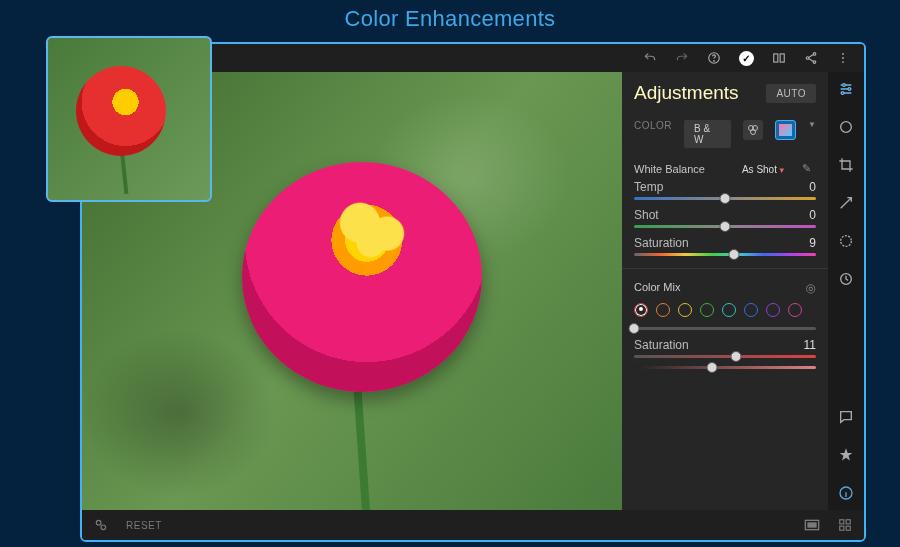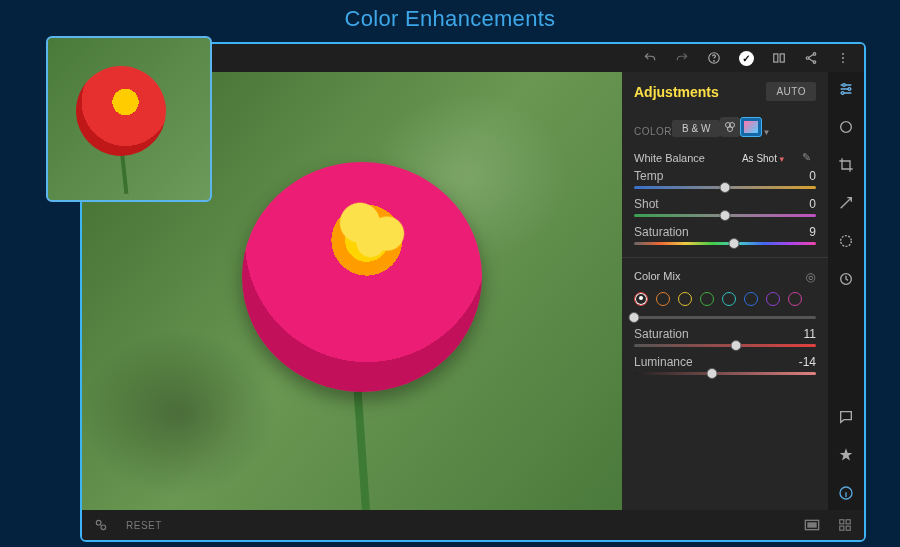--- a/index.html
+++ b/index.html
@@ -13,23 +13,23 @@
 .topbar .ic{width:14px;height:14px;display:flex;align-items:center;justify-content:center;font-size:13px}
 .topbar .check{width:15px;height:15px;border-radius:50%;background:#fff;color:#000;font-size:10px;line-height:15px;text-align:center;font-weight:bold}
 .main{flex:1;display:flex;min-height:0}
 .canvas{flex:1;background:linear-gradient(130deg,#3f6b2f,#6a9852,#4a7a3c);position:relative;overflow:hidden}
 .canvas::before{content:"";position:absolute;inset:0;background:radial-gradient(ellipse 140px 120px at 72% 24%,rgba(255,255,255,.12),transparent 70%),radial-gradient(ellipse 140px 120px at 18% 78%,rgba(0,0,0,.25),transparent 70%)}
 .stem2{position:absolute;left:278px;top:310px;width:8px;height:200px;background:#3d7a34;transform:rotate(-4deg)}
 .flower2{position:absolute;left:160px;top:90px;width:240px;height:230px;border-radius:50%;background:radial-gradient(circle at 52% 34%,#ffd400 0 11%,#ff9d00 11% 18%,#ec1d74 18% 62%,#c3105a 62% 100%);box-shadow:0 8px 18px rgba(0,0,0,.35)}
 .flower2::after{content:"";position:absolute;left:34%;top:14%;width:90px;height:72px;background:radial-gradient(circle at 40% 40%,#fce14a 0 28%,transparent 30%),radial-gradient(circle at 70% 55%,#fce14a 0 22%,transparent 24%),radial-gradient(circle at 52% 68%,#fce14a 0 20%,transparent 22%);border-radius:50%}
 .panel{width:206px;background:#262626;color:#c7c7c7;font-size:11px;display:flex;flex-direction:column;overflow:hidden}
 .panel .hrow{display:flex;align-items:center;justify-content:space-between;padding:10px 12px}
-.panel .hrow .ttl{font-size:14px;color:#fde047;font-weight:700}
+.panel .hrow .ttl{font-size:19px;color:#fef9c3;font-weight:400}
 .autobtn{background:#3a3a3a;color:#bdbdbd;font-size:10px;padding:4px 10px;border-radius:2px;letter-spacing:.5px}
-.modes{display:flex;align-items:flex-end;gap:0;padding:6px 12px 10px}
+.modes{display:flex;align-items:flex-start;gap:12px;padding:6px 12px 10px}
 .modes .lbl{color:#7d7d7d;font-size:10px;letter-spacing:.5px}
 .bw{background:#3a3a3a;padding:3px 10px;font-size:10px;border-radius:2px;color:#ccc}
 .profbtn{width:20px;height:20px;border-radius:3px;background:#3a3a3a;display:flex;align-items:center;justify-content:center}
 .profsel{width:22px;height:20px;border-radius:3px;background:#1468a8;border:1px solid #3fb3f3;position:relative}
 .profsel::after{content:"";position:absolute;inset:3px;background:linear-gradient(135deg,#f7a,#5cf)}
 .dd{font-size:8px;color:#888}
 .row{display:flex;align-items:center;justify-content:space-between;padding:0 12px;height:22px}
 .wbsel{color:#ddd;font-size:10px}
 .wbsel::after{content:" ▾";color:#e06666;font-size:9px}
 .eyed{width:14px;height:14px;color:#888;font-size:11px}
@@ -200,24 +200,20 @@
       <div class="slider">
         <div class="lab">
             <span>Saturation</span>
             <span class="val">11</span>
           </div>
         <div class="track t-satR">
             <div class="th" style="left:56%"></div>
           </div>
       </div>
       <div class="slider">
-        <div class="lab">
-            <span>Luminance</span>
-            <span class="val">-14</span>
-          </div>
         <div class="track t-lum">
             <div class="th" style="left:43%"></div>
           </div>
       </div>
     </div>
 
     <div class="rail">
       <span class="ric active">
           <svg width="16" height="16" viewBox="0 0 24 24" fill="none" stroke="#6db6ec" stroke-width="2">
             <path d="M4 6h16M4 12h16M4 18h16"></path>

